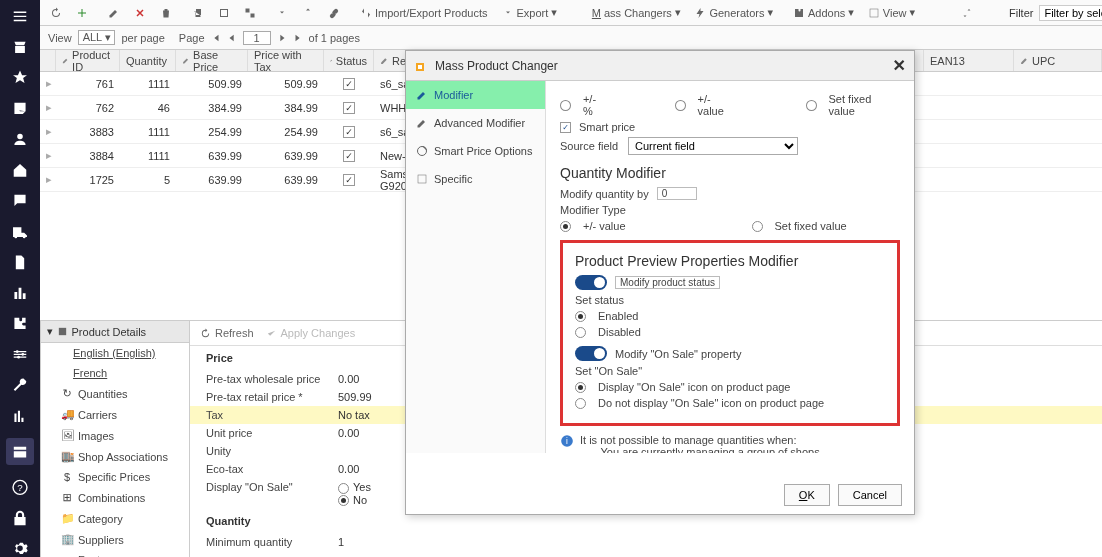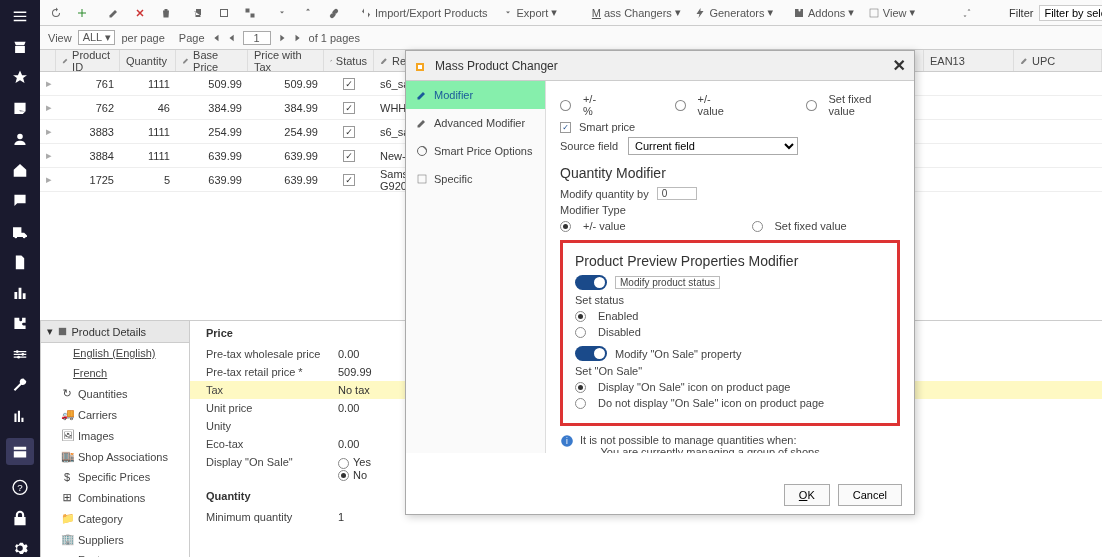--- a/index.html
+++ b/index.html
@@ -414,20 +414,34 @@
         <span>Suppliers</span>
       </div>
       <div class="tree-item">
         <span style="width:12px;text-align:center">≡</span>
         <span>Features</span>
       </div>
     </div>
 </div>
 
 <div class="panel-right">
+  <div class="phdr">
+    <span style="display:flex;align-items:center;gap:4px;cursor:pointer">
+        <svg viewBox="0 0 24 24">
+          <path d="M12 4a8 8 0 108 8h-2a6 6 0 11-6-6v3l4-4-4-4z"></path>
+        </svg>
+        <span>Refresh</span>
+      </span>
+    <span style="display:flex;align-items:center;gap:4px;color:#bbb">
+        <svg viewBox="0 0 24 24" style="fill:#bbb">
+          <path d="M4 12l5 5L20 6"></path>
+        </svg>
+        <span>Apply Changes</span>
+      </span>
+  </div>
   <div class="section-title">Price</div>
   <div id="price-rows">
       <div class="field-row">
         <div class="fl">Pre-tax wholesale price</div>
         <div class="fv">0.00</div>
       </div>
       <div class="field-row">
         <div class="fl">Pre-tax retail price *</div>
         <div class="fv">509.99</div>
       </div>

